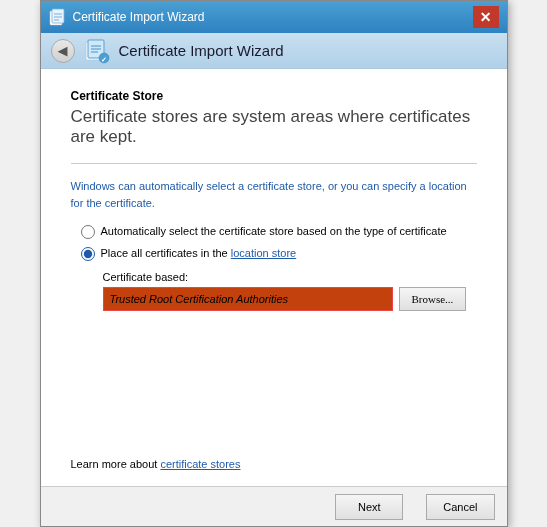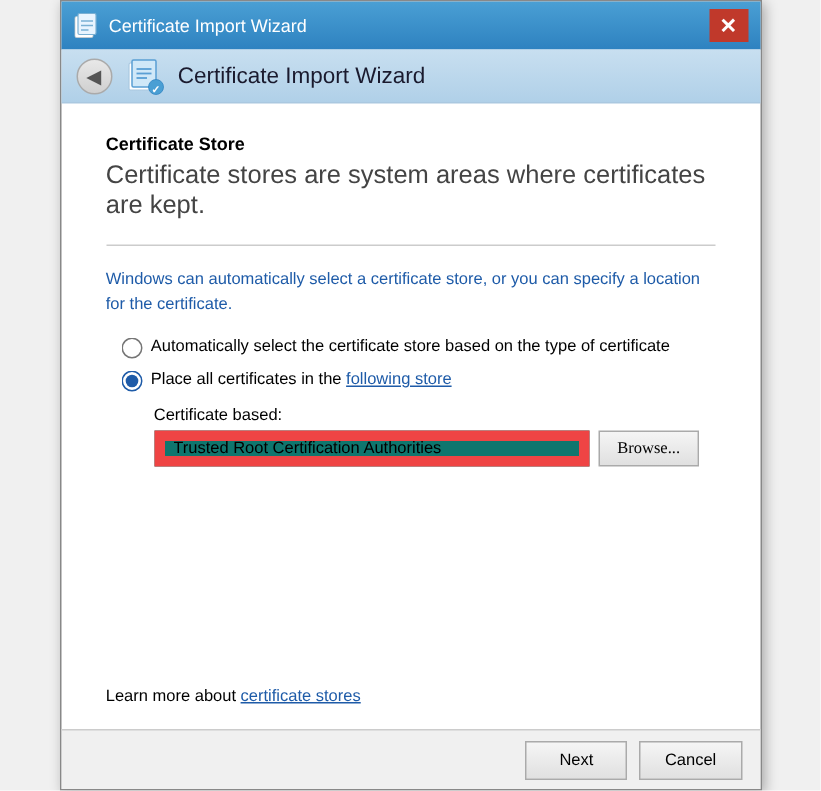--- a/index.html
+++ b/index.html
@@ -170,26 +170,27 @@
       margin-bottom: 4px;
     }
     .cert-store-row {
       display: flex;
       align-items: center;
       gap: 6px;
     }
     .cert-store-input {
       flex: 1;
       height: 24px;
-      border: 7px solid #ef4444;
+      border: 1px solid #ef4444;
       padding: 0 6px;
       font-size: 11px;
       color: #000;
-      background: #0f766e;
+      background: #c2410c;
       max-width: 290px;
+      font-style: italic;
     }
     .browse-btn {
       height: 24px;
       padding: 0 12px;
       border: 1px solid #aaa;
       background: linear-gradient(to bottom, #f5f5f5, #e0e0e0);
       font-size: 11px;
       cursor: pointer;
       color: #000;
       font-family: Liberation Serif, serif;
@@ -221,20 +222,21 @@
     }
     .footer-btn {
       height: 26px;
       min-width: 68px;
       padding: 0 16px;
       border: 1px solid #aaa;
       background: linear-gradient(to bottom, #f5f5f5, #e0e0e0);
       font-size: 11px;
       cursor: pointer;
       color: #000;
+      margin-left: 15px;
     }
   </style>
 </head>
 <body>
 
 <div class="window">
 
   <div class="title-bar">
     <div class="title-bar-left">
       <div class="title-bar-icon">
@@ -282,21 +284,21 @@
 
     <div class="radio-group">
 
       <label class="radio-item">
         <input type="radio" class="radio-input" name="cert-store-option" value="auto" style="">
         <span class="radio-label">Automatically select the certificate store based on the type of certificate</span>
       </label>
 
       <label class="radio-item">
         <input type="radio" class="radio-input" name="cert-store-option" value="manual" checked="" style="">
-        <span class="radio-label">Place all certificates in the <span class="highlight">following store</span></span>
+        <span class="radio-label">Place all certificates in the <span class="highlight">location store</span></span>
       </label>
     </div>
 
     <div class="cert-store-section">
       <div class="cert-store-label">Certificate based:</div>
       <div class="cert-store-row">
         <input type="text" class="cert-store-input" value="Trusted Root Certification Authorities" style="">
         <button class="browse-btn">Browse...</button>
       </div>
     </div>

